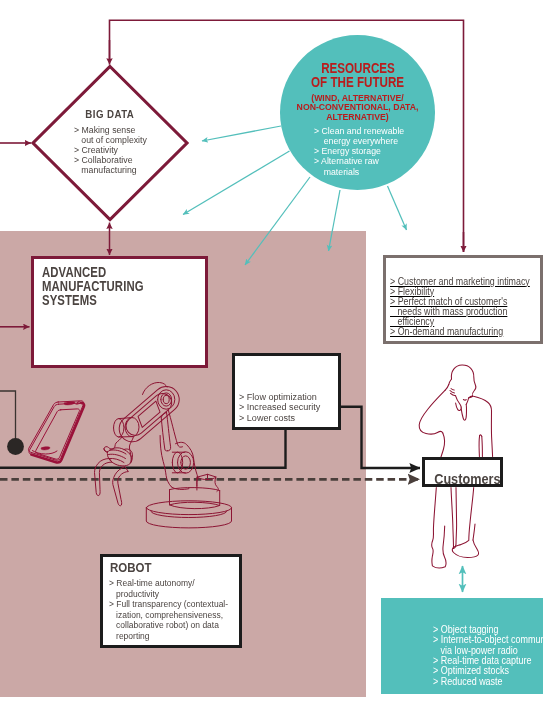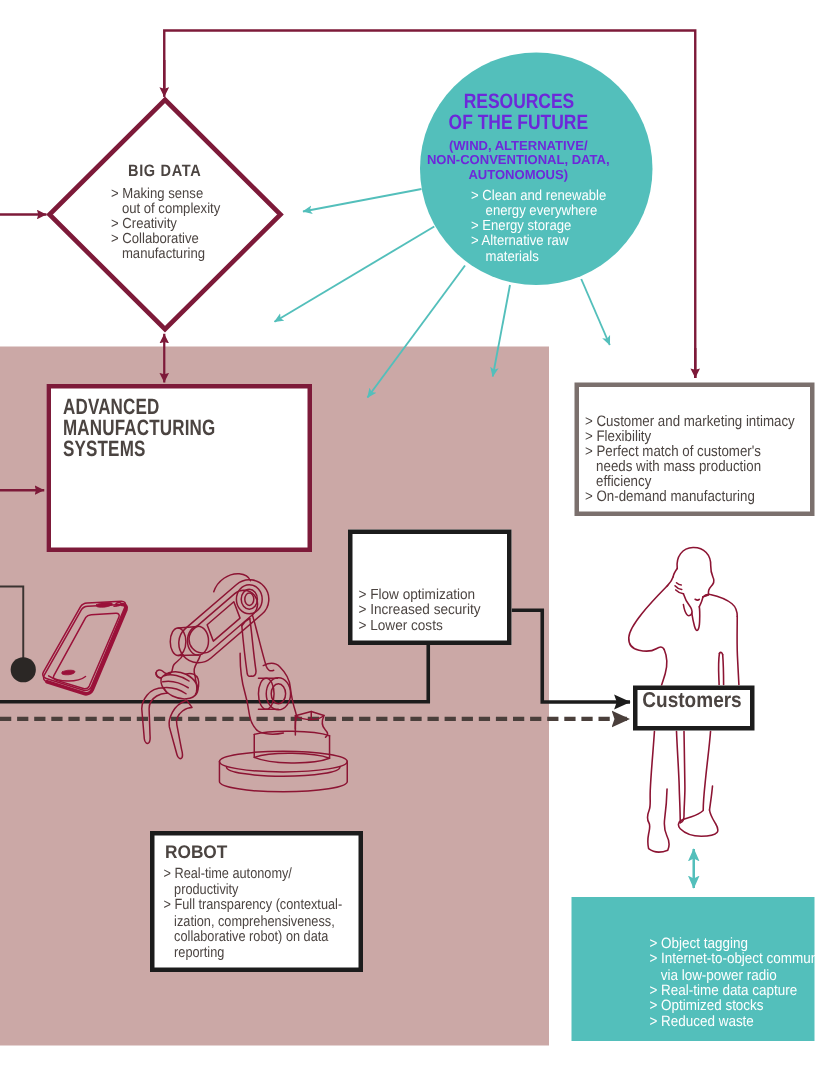--- a/index.html
+++ b/index.html
@@ -212,44 +212,44 @@
     <div class="ttl" style="font-size:11px;line-height:11px;display:inline-block;letter-spacing:.5px;transform:scaleX(.88);transform-origin:center top;">BIG DATA</div>
   </div>
   <div class="tbox" style="left:74px;top:125px;">
     <div class="bul body10">&gt; Making sense</div>
     <div class="bul body10">   out of complexity</div>
     <div class="bul body10">&gt; Creativity</div>
     <div class="bul body10">&gt; Collaborative</div>
     <div class="bul body10">   manufacturing</div>
   </div>
 
-  <div class="tbox" style="left:268px;top:61.4px;width:155px;text-align:center;color:#6d28d9;">
+  <div class="tbox" style="left:280px;top:61.4px;width:155px;text-align:center;color:#b91c1c;">
     <div class="rline"><span class="rtl" style="font-size:13.9px;line-height:13.9px;">RESOURCES</span></div>
     <div class="rline"><span class="rtl" style="font-size:13.9px;line-height:13.9px;">OF THE FUTURE</span></div>
     <div class="rsline" style="margin-top:-2px"><span class="rsub">(WIND, ALTERNATIVE/</span></div>
     <div class="rsline"><span class="rsub">NON-CONVENTIONAL, DATA,</span></div>
-    <div class="rsline" style="margin-top:.8px"><span class="rsub">AUTONOMOUS)</span></div>
+    <div class="rsline" style="margin-top:.8px"><span class="rsub">ALTERNATIVE)</span></div>
   </div>
   <div class="tbox" style="left:314.2px;top:126.2px;color:#ffffff;">
     <div class="bul bodyRES" style="color:#fff">&gt; Clean and renewable</div>
     <div class="bul bodyRES" style="color:#fff">    energy everywhere</div>
     <div class="bul bodyRES" style="color:#fff">&gt; Energy storage</div>
     <div class="bul bodyRES" style="color:#fff">&gt; Alternative raw</div>
     <div class="bul bodyRES" style="color:#fff">    materials</div>
   </div>
 
   <div class="panel" style="left:31px;top:256px;width:177px;height:112px;border:3.2px solid #7d1a39;"></div>
   <div class="tbox" style="left:41.9px;top:266.4px;">
     <div class="ttl ams-ttl">ADVANCED</div>
     <div class="ttl ams-ttl">MANUFACTURING</div>
     <div class="ttl ams-ttl">SYSTEMS</div>
   </div>
 
   <div class="panel" style="left:383px;top:255px;width:160px;height:89px;border:3.3px solid #7b706d;"></div>
-  <div class="tbox" style="left:389.8px;top:276.6px;">
+  <div class="tbox" style="left:389.8px;top:276.6px;text-decoration:underline;">
     <div class="bul bodyMC" style="transform:scaleX(.879)">&gt; Customer and marketing intimacy</div>
     <div class="bul bodyMC" style="transform:scaleX(.879)">&gt; Flexibility</div>
     <div class="bul bodyMC" style="transform:scaleX(.879)">&gt; Perfect match of customer's</div>
     <div class="bul bodyMC" style="transform:scaleX(.879)">   needs with mass production</div>
     <div class="bul bodyMC" style="transform:scaleX(.879)">   efficiency</div>
     <div class="bul bodyMC" style="transform:scaleX(.879)">&gt; On-demand manufacturing</div>
   </div>
 
   <div class="panel" style="left:232px;top:353px;width:109px;height:77px;border:3.4px solid #1c1c1c;"></div>
   <div class="tbox" style="left:239.3px;top:392.4px;">
@@ -265,21 +265,21 @@
   <div class="tbox" style="left:108.9px;top:578.3px;">
     <div class="bul bodyRB">&gt; Real-time autonomy/</div>
     <div class="bul bodyRB">   productivity</div>
     <div class="bul bodyRB">&gt; Full transparency (contextual-</div>
     <div class="bul bodyRB">   ization, comprehensiveness,</div>
     <div class="bul bodyRB">   collaborative robot) on data</div>
     <div class="bul bodyRB">   reporting</div>
   </div>
 
   <div class="panel" style="left:422px;top:457px;width:81px;height:30px;border:3.6px solid #1c1c1c;"></div>
-  <div class="tbox" style="left:424px;top:458px;width:81px;text-align:left;">
+  <div class="tbox" style="left:424px;top:470px;width:81px;text-align:right;">
     <div style="font-size:14.3px;line-height:14.3px;font-weight:bold;color:#4b4441;display:inline-block;transform:scaleX(.887);transform-origin:center top;">Customers</div>
   </div>
 
   <div class="panel" style="left:381px;top:598px;width:162px;height:96px;background:#53bfbb;"></div>
   <div class="tbox" style="left:392.5px;top:624.8px;margin-left:40px;">
     <div class="bul bodyIOT" style="color:#fff">&gt; Object tagging</div>
     <div class="bul bodyIOT" style="color:#fff">&gt; Internet-to-object communication</div>
     <div class="bul bodyIOT" style="color:#fff">   via low-power radio</div>
     <div class="bul bodyIOT" style="color:#fff">&gt; Real-time data capture</div>
     <div class="bul bodyIOT" style="color:#fff">&gt; Optimized stocks</div>

